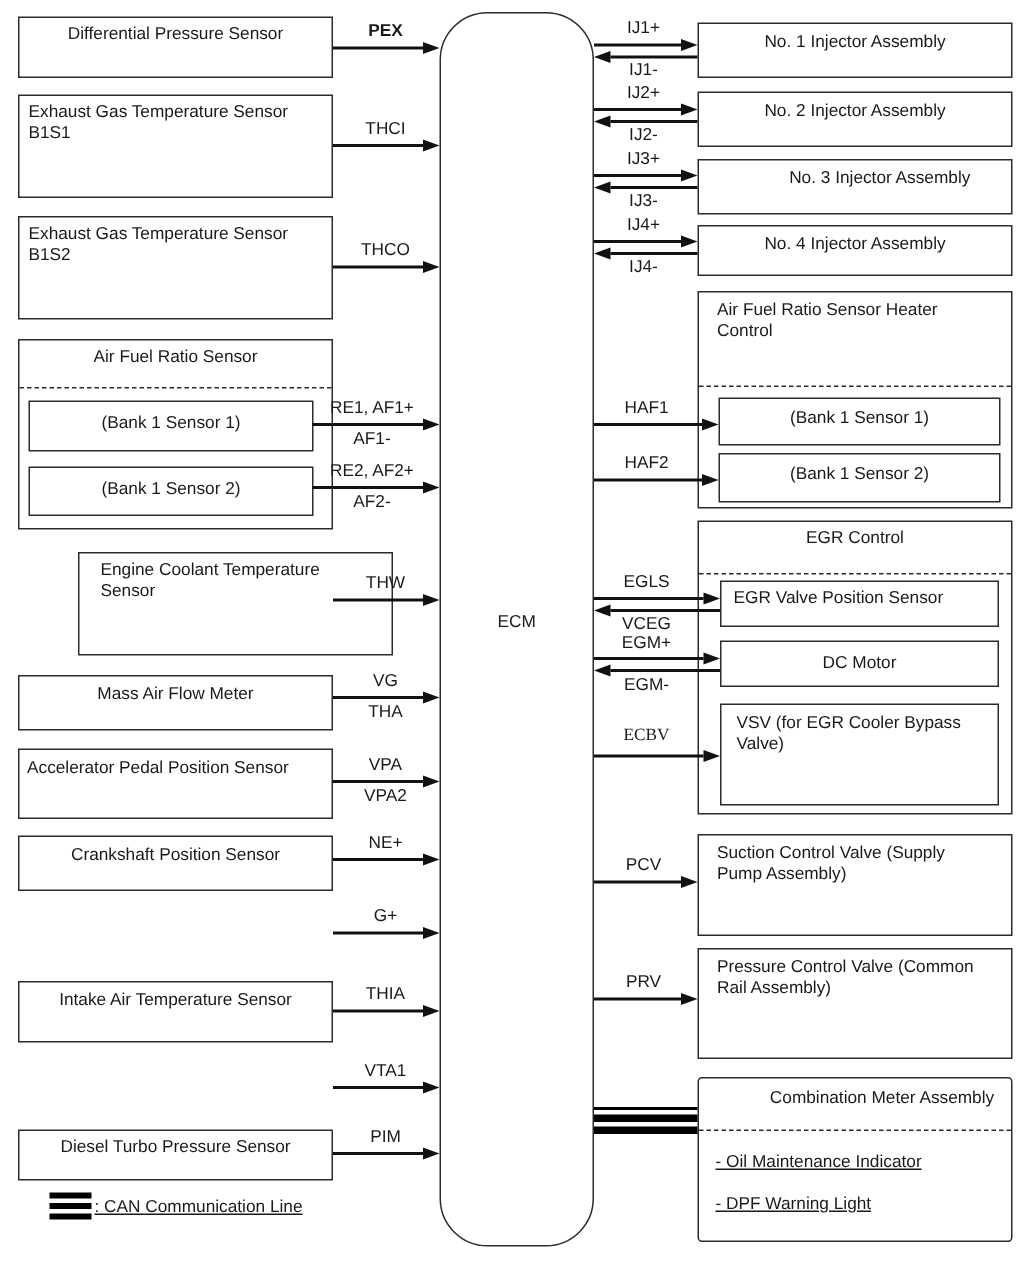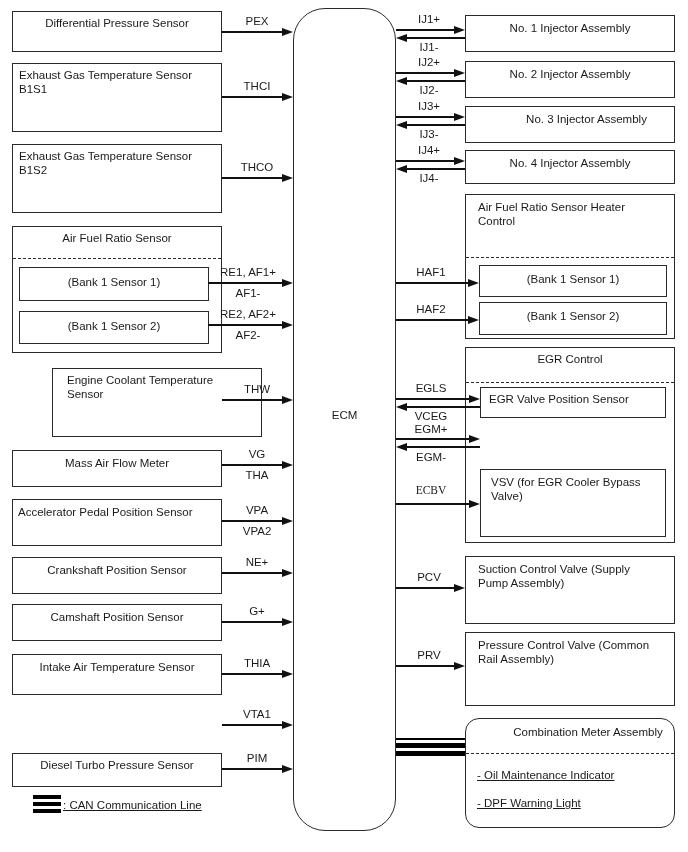--- a/index.html
+++ b/index.html
@@ -8,21 +8,21 @@
     position:relative; width:688px; height:852px; background:#ffffff;
     font-family:"Liberation Sans", sans-serif; color:#1a1a1a; overflow:hidden;
   }
   .box {
     position:absolute; border:1px solid #2b2b2b; background:#ffffff;
     font-size:11.5px; line-height:14px;
   }
   .box > span { display:block; }
   .tc { text-align:center; }
   .ecm { border-radius:32px; }
-  .meterbox { border-radius:14px;padding-left:36px; }
+  .meterbox { border-radius:3px;padding-left:36px; }
   .sig {
     position:absolute; font-size:11.5px; line-height:13px;
     text-align:center; white-space:nowrap;
   }
   .wire { position:absolute; height:2px; background:#111; }
   .ar { position:absolute; width:0; height:0;
         border-top:4px solid transparent; border-bottom:4px solid transparent;
         border-left:11px solid #111; }
   .al { position:absolute; width:0; height:0;
         border-top:4px solid transparent; border-bottom:4px solid transparent;
@@ -72,36 +72,33 @@
   </div>
 
   <div class="box" style="left:12px;top:499px;width:210px;height:47px;padding:5px 4px 4px 5px;">
     <span>Accelerator Pedal Position Sensor</span>
   </div>
 
   <div class="box tc" style="left:12px;top:557px;width:210px;height:37px;padding-top:5px;">
     <span>Crankshaft Position Sensor</span>
   </div>
 
-  <div class="box tc" style="left:12px;top:604px;width:210px;height:37px;padding-top:5px;">
-    <span>Camshaft Position Sensor</span>
-  </div>
 
   <div class="box tc" style="left:12px;top:654px;width:210px;height:41px;padding-top:5px;text-align:center;">
     <span>Intake Air Temperature Sensor</span>
   </div>
 
 
   <div class="box tc" style="left:12px;top:753px;width:210px;height:34px;padding-top:4px;">
     <span>Diesel Turbo Pressure Sensor</span>
   </div>
 
   <div class="wire" style="left:222px;top:31px;width:60px;"></div>
   <div class="ar" style="left:282px;top:28px;"></div>
-  <div class="sig" style="left:224px;top:15px;width:66px;">PEX</div>
+  <div class="sig" style="left:224px;top:15px;width:66px;font-weight:bold;">PEX</div>
 
   <div class="wire" style="left:222px;top:96px;width:60px;"></div>
   <div class="ar" style="left:282px;top:93px;"></div>
   <div class="sig" style="left:224px;top:80px;width:66px;">THCI</div>
 
   <div class="wire" style="left:222px;top:177px;width:60px;"></div>
   <div class="ar" style="left:282px;top:174px;"></div>
   <div class="sig" style="left:224px;top:161px;width:66px;">THCO</div>
 
   <div class="wire" style="left:208px;top:282px;width:74px;"></div>
@@ -171,20 +168,23 @@
   <div class="box tc" style="left:479px;top:302px;width:188px;height:33px;padding-top:6px;">
     <span>(Bank 1 Sensor 2)</span>
   </div>
 
   <div class="box" style="left:465px;top:347px;width:210px;height:196px;">
     <span class="tc" style="padding-top:4px;">EGR Control</span>
   </div>
   <div class="dash" style="left:466px;top:382px;width:208px;"></div>
   <div class="box" style="left:480px;top:387px;width:186px;height:31px;padding:4px 4px 4px 8px;">
     <span>EGR Valve Position Sensor</span>
+  </div>
+  <div class="box tc" style="left:480px;top:427px;width:186px;height:31px;padding-top:7px;">
+    <span>DC Motor</span>
   </div>
   <div class="box" style="left:480px;top:469px;width:186px;height:68px;padding:5px 4px 4px 10px;">
     <span style="width:150px;">VSV (for EGR Cooler Bypass Valve)</span>
   </div>
 
   <div class="box" style="left:465px;top:556px;width:210px;height:68px;padding:5px 4px 4px 12px;">
     <span style="width:170px;">Suction Control Valve (Supply Pump Assembly)</span>
   </div>
 
   <div class="box" style="left:465px;top:632px;width:210px;height:74px;padding:5px 4px 4px 12px;">

